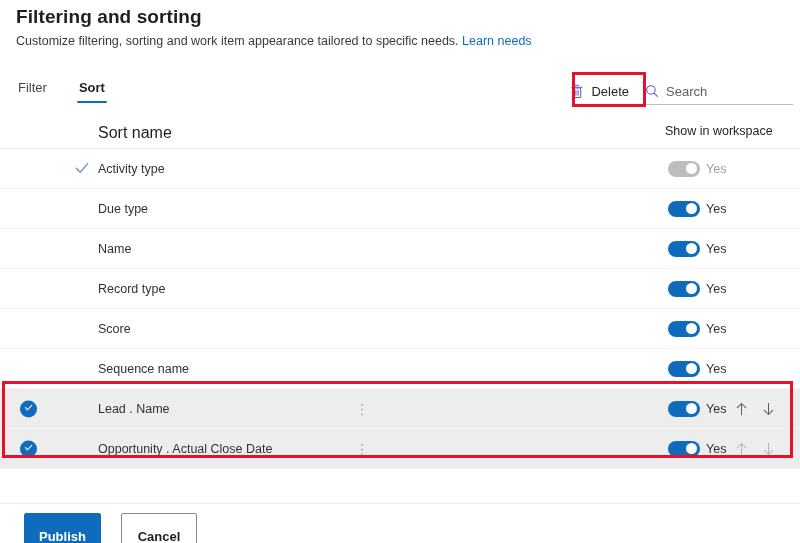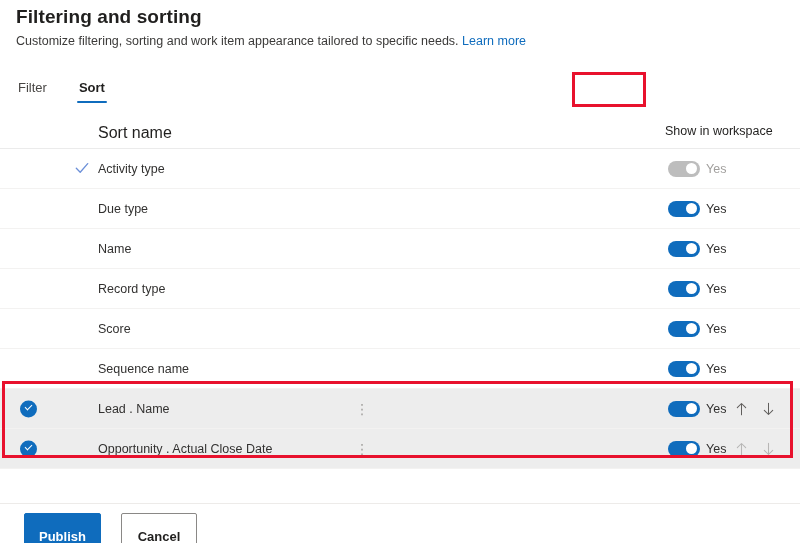--- a/index.html
+++ b/index.html
@@ -145,28 +145,50 @@
 </style>
 </head>
 <body>
 
 <div class="page">
 
   <div class="page-title">Filtering and sorting</div>
 
   <div class="page-subtitle">
     <span>Customize filtering, sorting and work item appearance tailored to specific needs.</span>
-    <a class="learn-more" href="#">Learn more</a>
+    <a class="learn-more" href="#">Learn needs</a>
   </div>
 
   <div class="tabs">
     <div class="tab">Filter</div>
     <div class="tab active">Sort</div>
   </div>
 
+  <div class="toolbar-right">
+    <button class="delete-btn">
+      <span>
+        <svg width="14" height="15" viewBox="0 0 14 15" fill="none">
+          <path d="M5.2 1.2h3.6M1.8 3.3h10.4" stroke="#5B5FC7" stroke-width="1.05" stroke-linecap="round"></path>
+          <rect x="3.3" y="3.9" width="7.4" height="9.6" rx="1.1" stroke="#5B5FC7" stroke-width="1.05"></rect>
+          <path d="M5.9 6.2v5M8.1 6.2v5" stroke="#5B5FC7" stroke-width="1.05" stroke-linecap="round"></path>
+        </svg>
+      </span>
+      <span>Delete</span>
+    </button>
+
+    <div class="search-wrap">
+      <span>
+        <svg width="14" height="14" viewBox="0 0 14 14" fill="none">
+          <circle cx="5.9" cy="5.9" r="4.2" stroke="#5B5FC7" stroke-width="1.1"></circle>
+          <path d="M9.1 9.1l3.3 3.3" stroke="#5B5FC7" stroke-width="1.1" stroke-linecap="round"></path>
+        </svg>
+      </span>
+      <input class="search-input" type="text" placeholder="Search" style="">
+    </div>
+  </div>
 
   <div class="table">
     <div class="thead">
       <div class="th-name">Sort name</div>
       <div class="th-show">Show in workspace</div>
     </div>
     <div id="rows">
         <div class="row">
           <span style="position: absolute; left: 75px; top: 50%; transform: translateY(-50%);"><svg width="14" height="12" viewBox="0 0 14 12" fill="none">
               <path d="M1.3 6.2l3.9 4L12.7 1.6" stroke="#6B8FD8" stroke-width="1.3" stroke-linecap="round" stroke-linejoin="round"></path>

